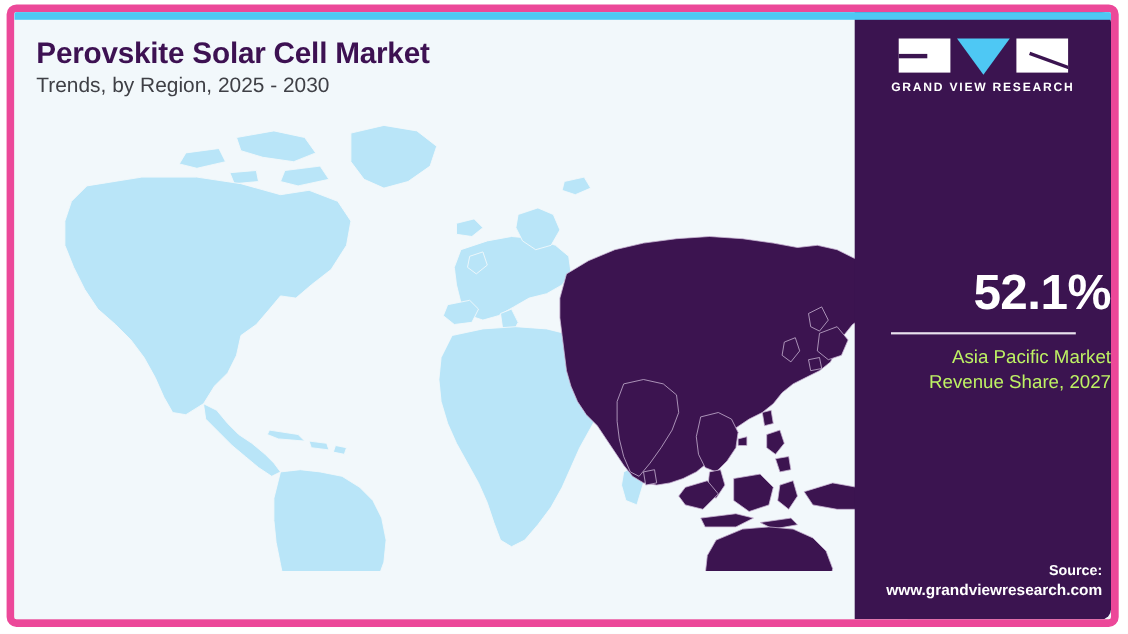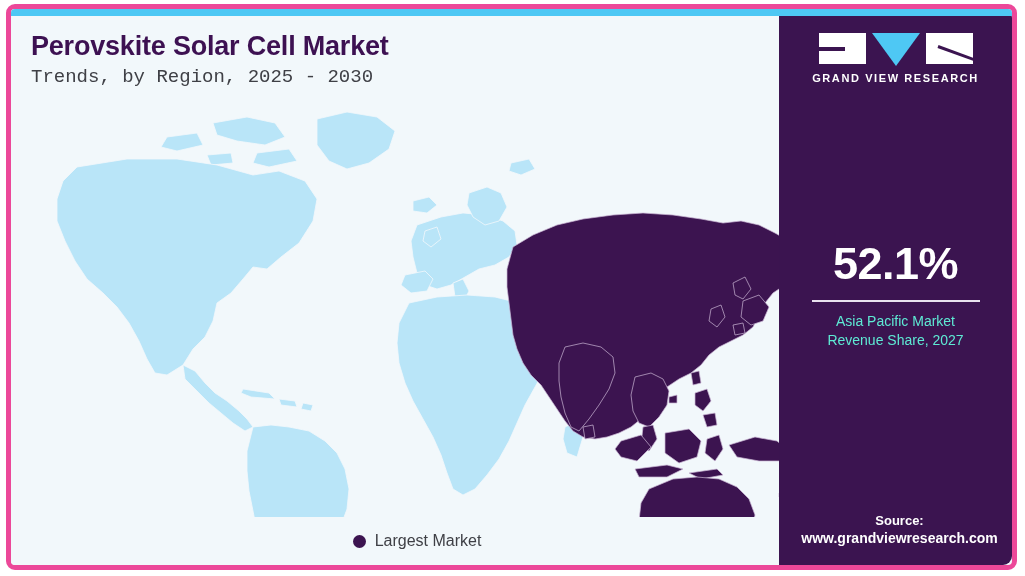--- a/index.html
+++ b/index.html
@@ -23,21 +23,21 @@
     padding: 4px 8px 6px 6px;
   }
 
   .card {
     position: relative;
     width: 100%;
     height: 100%;
     box-sizing: border-box;
     border-radius: 9px;
     background: #f2f8fb;
-    border: 5px solid #ec4899;
+    border: 7px solid #ec4899;
     overflow: hidden;
   }
 
   
   .accent-bar {
     position: absolute;
     top: 0; left: 0;
     width: 100%;
     height: 7px;
     background: #4ec8f4;
@@ -68,21 +68,20 @@
     line-height: 1.15;
     white-space: nowrap;
   }
   .subtitle {
     margin: 4px 0 0 0;
     font-size: 19px;
     font-weight: normal;
     color: #3f4046;
     line-height: 1.2;
     white-space: nowrap;
-    font-family: Liberation Mono, monospace;
   }
 
   
   .map-wrap {
     position: absolute;
     top: 88px;
     left: 6px;
     width: 806px;
     height: 420px;
   }
@@ -186,48 +185,48 @@
     color: #ffffff;
     white-space: nowrap;
   }
 
   
   .stat-block {
     position: absolute;
     top: 232px;
     left: 0;
     width: 100%;
-    text-align: center;
+    text-align: right;
   }
   .stat-value {
     font-size: 45px;
     font-weight: bold;
     letter-spacing: -0.5px;
     line-height: 1;
     color: #ffffff;
   }
   .stat-rule {
     width: 168px;
     height: 2px;
     background: #e9e2ee;
     margin: 14px auto 10px auto;
   }
   .stat-caption {
-    font-size: 14px;
+    font-size: 17px;
     line-height: 1.35;
-    color: #5eead4;
+    color: #bef264;
   }
 
   
   .source-block {
     position: absolute;
     bottom: 17px;
     left: 16px;
     right: 8px;
-    text-align: center;
+    text-align: right;
     margin-top: 44px;
   }
   .source-label {
     font-size: 13px;
     font-weight: bold;
     color: #ffffff;
     line-height: 1.35;
   }
   .source-url {
     font-size: 14px;
@@ -355,24 +354,20 @@
 
             <path d="M566 330 L576 328 L578 340 L568 342 Z"></path>
 
             <path d="M674 276 L682 274 L684 286 L676 288 Z"></path>
 
             <path d="M652 300 L660 298 L660 306 L652 306 Z"></path>
           </g>
         </svg>
       </div>
 
-      <div class="legend">
-        <span class="legend-dot"></span>
-        <span class="legend-label">Largest Market</span>
-      </div>
 
     </div>
 
     <div class="side-panel">
 
       <div class="logo-block">
         <div class="logo-marks">
           <span class="logo-g"></span>
           <span class="logo-v"></span>
           <span class="logo-r"></span>

